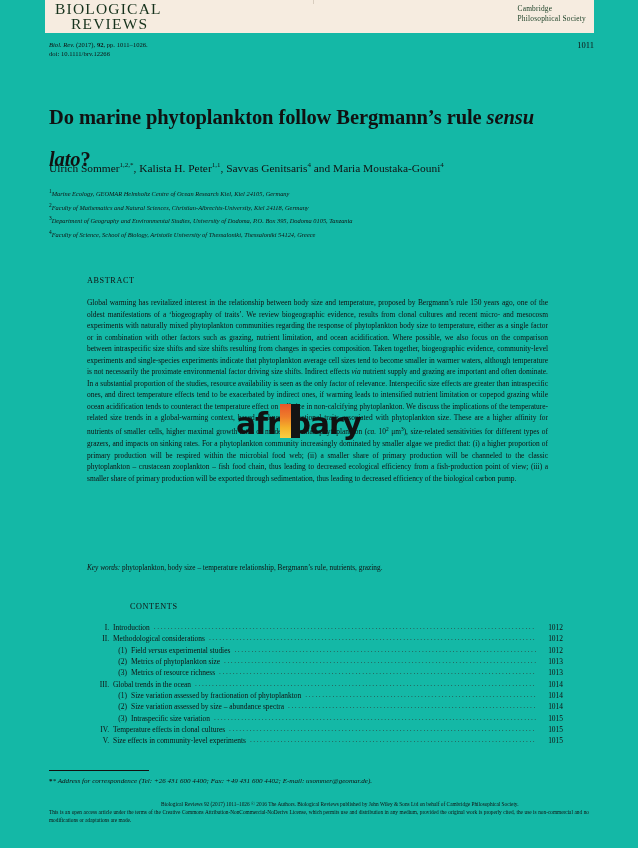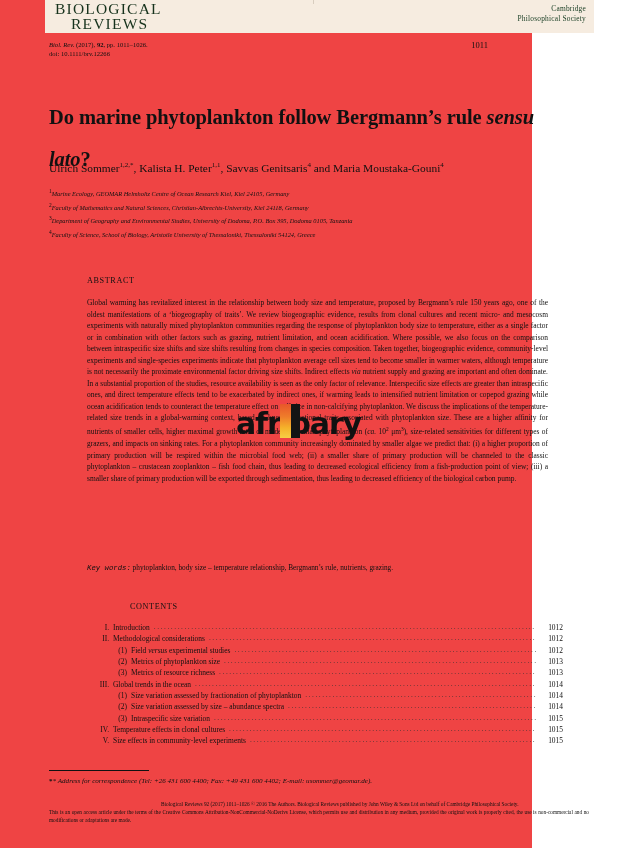--- a/index.html
+++ b/index.html
@@ -7,22 +7,22 @@
     width:638px;height:848px;
     background:#ffffff;
     font-family:"Liberation Serif", serif;
     color:#111;
     position:relative;
     overflow:hidden;
   }
   .page{
     position:absolute;
     left:0;top:0;
-    width:532px;height:848px;
-    background:#ef4444;
+    width:638px;height:848px;
+    background:#14b8a6;
   }
 
   
   .masthead{
     position:absolute;
     left:45px; top:0px;
     width:549px; height:33px;
     background:#f6ece0;
   }
   .masthead .journal{
@@ -31,21 +31,21 @@
     font-family:"Liberation Serif", serif;
     font-size:15.5px;
     letter-spacing:1.2px;
     color:#16321c;
     line-height:15px;
   }
   .masthead .journal .l2{ padding-left:16px; display:block; }
   .masthead .cambridge{
     position:absolute;
     right:8px; top:4px;
-    text-align:right;
+    text-align:left;
     font-size:7.4px;
     color:#1d4127;
     line-height:9.5px;
     letter-spacing:.2px;
   }
   .masthead-tick{
     position:absolute;
     left:313px;top:0px;width:1px;height:4px;background:#d8cdbf;
   }
 
@@ -117,21 +117,21 @@
   .abstract i{font-style:italic;}
   .abstract sup{font-size:5.4px;vertical-align:super;}
 
   .keywords{
     position:absolute;
     left:87px; top:562px;
     width:461px;
     font-size:7.3px;
     line-height:11px;
   }
-  .keywords i{font-style:italic;font-family:Liberation Mono, monospace;}
+  .keywords i{font-style:italic;}
 
   
   .contents-head{
     position:absolute;
     left:87px; top:602px;
     font-size:8.2px;
     letter-spacing:.6px;
     margin-left:43px;
   }
   .toc{

